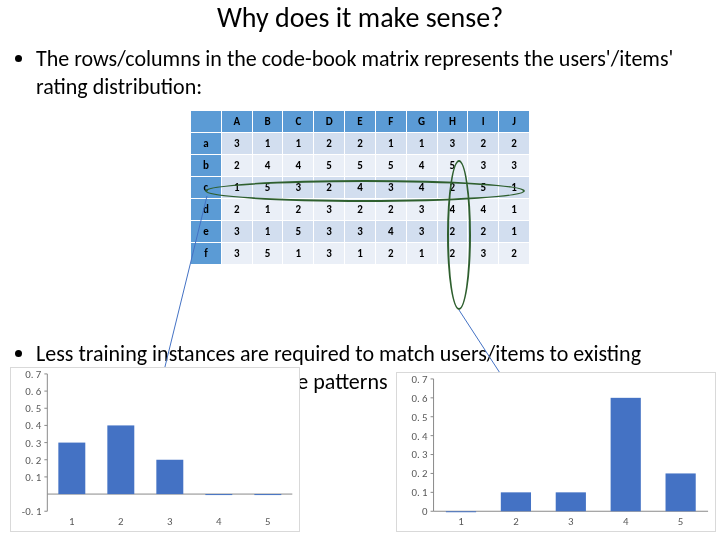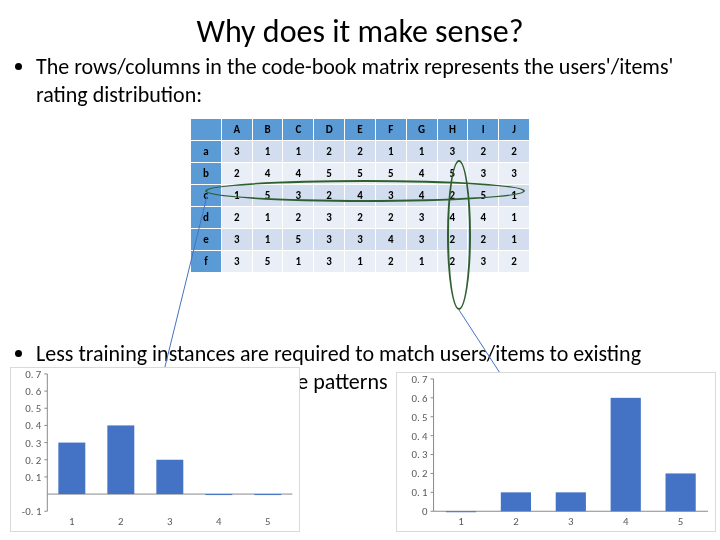--- a/index.html
+++ b/index.html
@@ -7,26 +7,26 @@
     width: 720px;
     height: 540px;
     font-family: Calibri, Arial, sans-serif;
     background: #fff;
     position: relative;
     overflow: hidden;
     color: #000;
   }
   .title {
     text-align: center;
-    font-size: 32px;
+    font-size: 28px;
     font-weight: 400;
-    margin-top: 12px;
+    margin-top: 0;
   }
   .bullets {
-    margin: 2px 0 0 28px;
+    margin: 10px 0 0 28px;
     font-size: 22px;
     line-height: 1.25;
   }
   .bullets li { list-style: disc; margin-left: 8px; }
   .table-wrap {
     margin: 10px auto 0 auto;
     width: 340px;
   }
   table {
     border-collapse: collapse;

